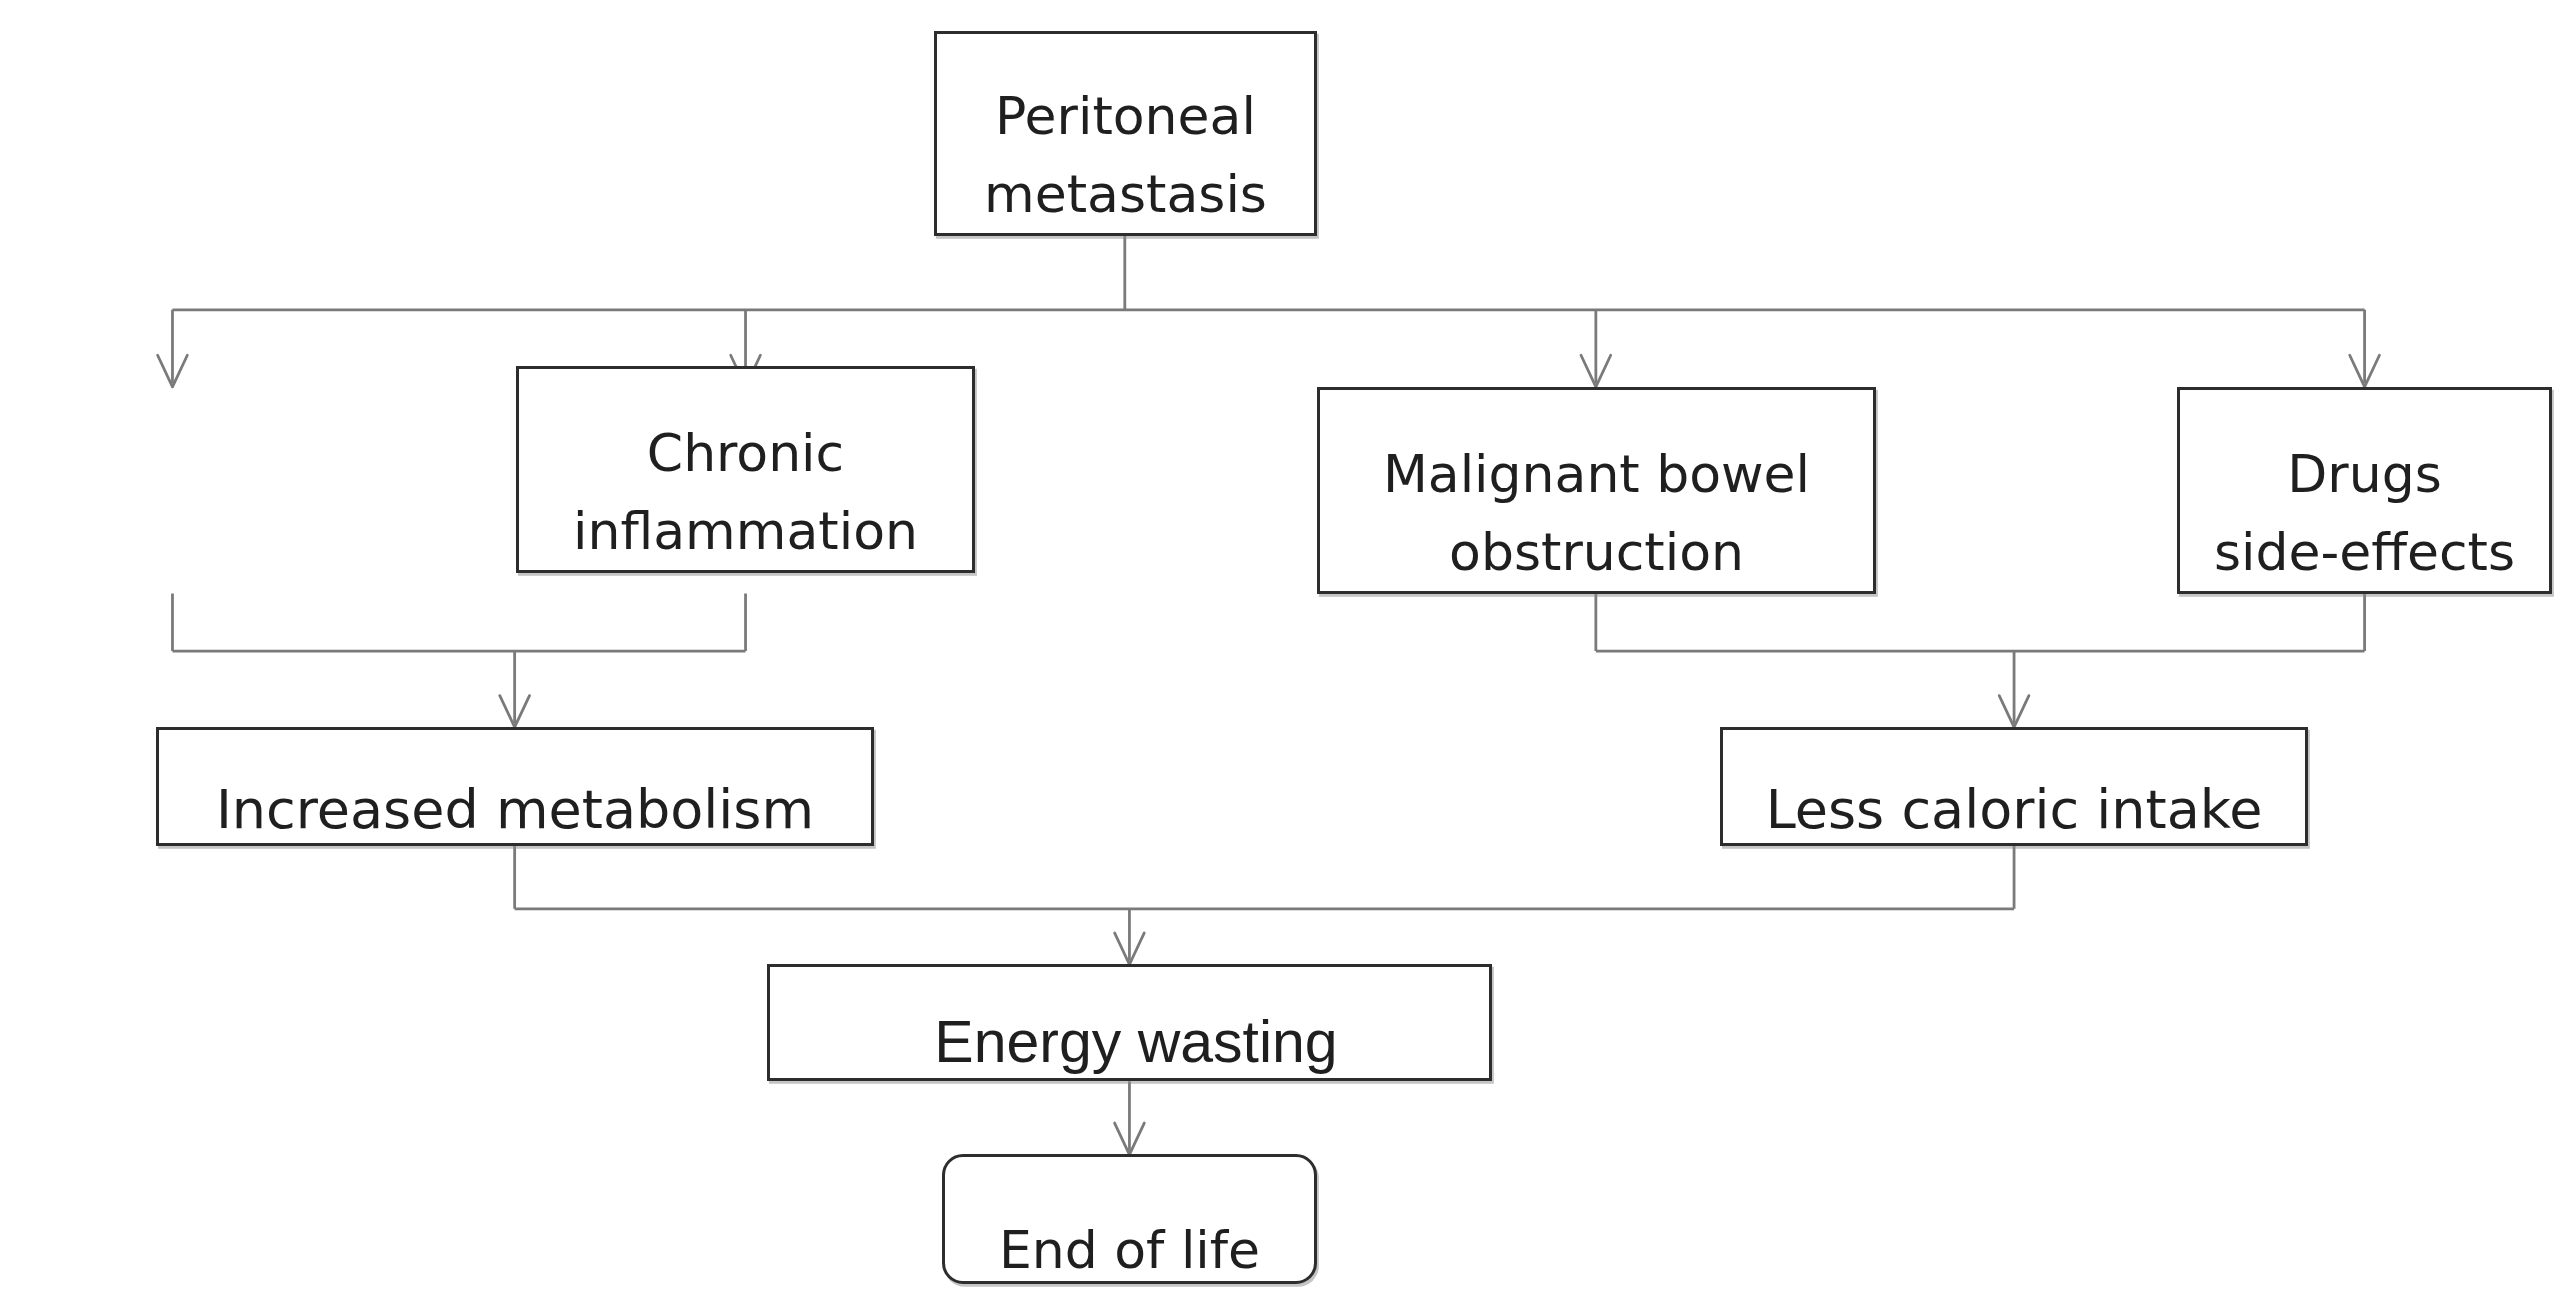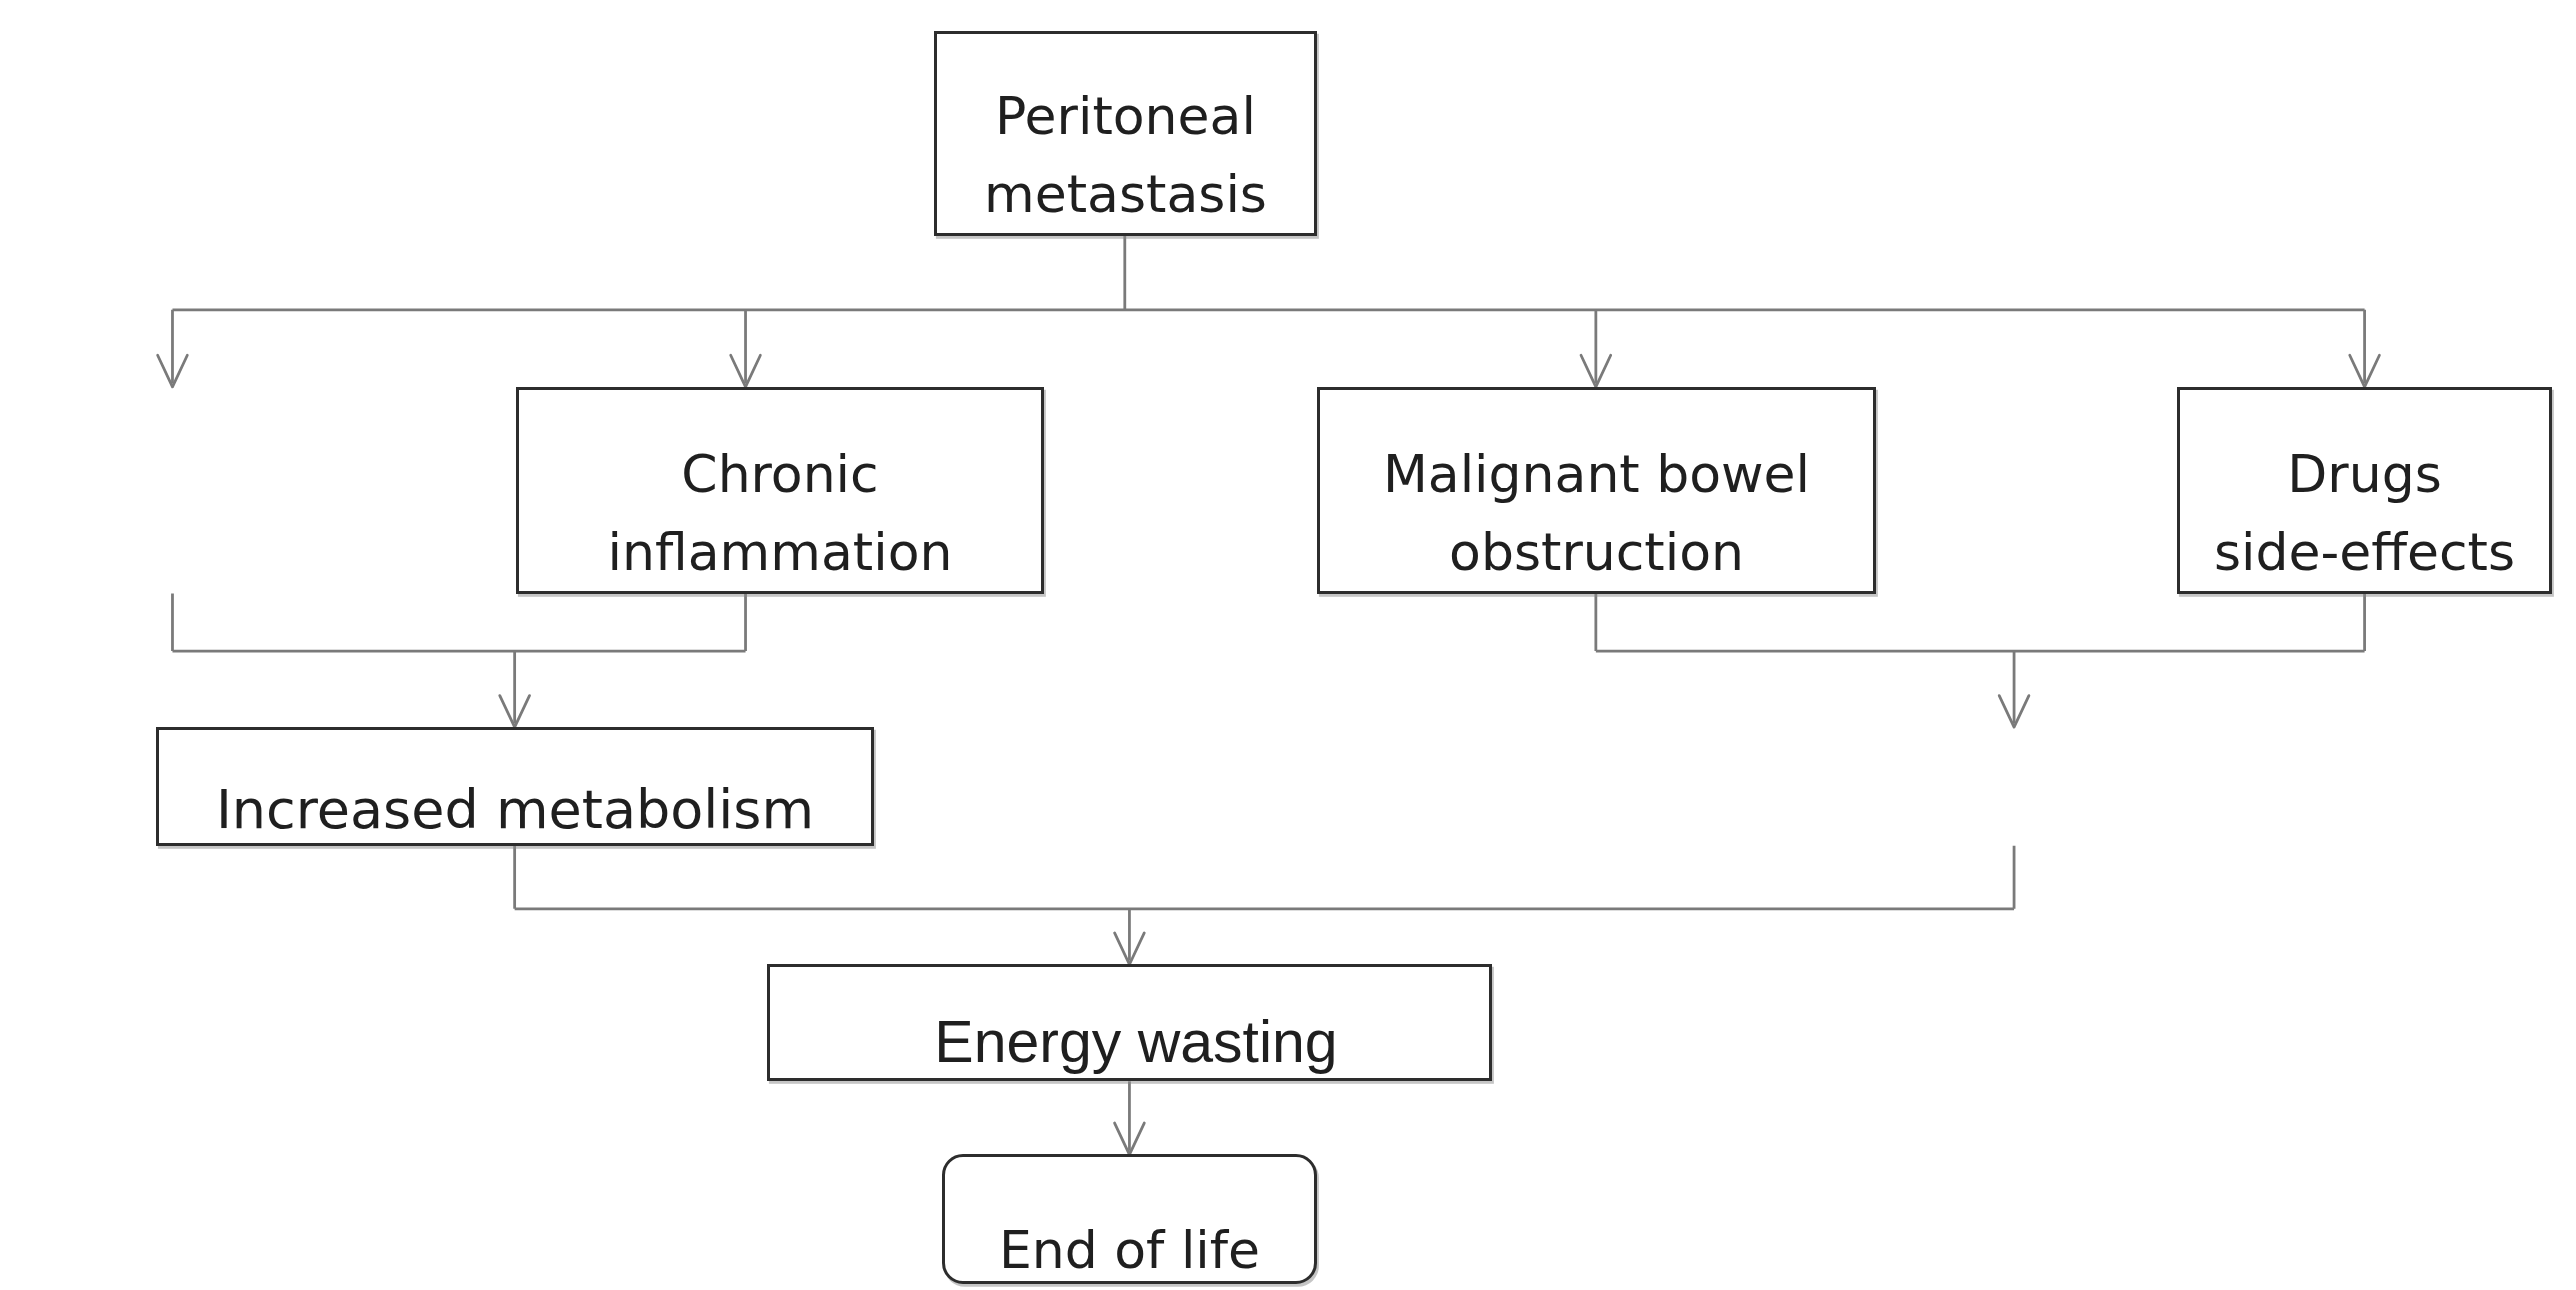--- a/index.html
+++ b/index.html
@@ -92,39 +92,42 @@
       <polyline class="arrowhead" points="1202,1211 1218,1245 1234,1211"></polyline>
     </g>
   </svg>
 
   <div class="node" style="left:934px; top:31px; width:383px; height:205px;">
     <span class="label">Peritoneal
 metastasis</span>
   </div>
 
 
-  <div class="node" style="left:516px; top:387px; width:528px; height:207px;">
+  <div class="node" style="left:516px; top:366px; width:459px; height:207px;">
     <span class="label">Chronic
 inflammation</span>
   </div>
 
   <div class="node" style="left:1317px; top:387px; width:559px; height:207px;">
     <span class="label">Malignant bowel
 obstruction</span>
   </div>
 
   <div class="node" style="left:2177px; top:387px; width:375px; height:207px;">
     <span class="label">Drugs
 side-effects</span>
   </div>
 
   <div class="node node-row3" style="left:156px; top:727px; width:718px; height:119px;">
     <span class="label">Increased metabolism</span>
   </div>
 
+  <div class="node node-row3" style="left:1720px; top:727px; width:588px; height:119px;">
+    <span class="label">Less caloric intake</span>
+  </div>
 
   <div class="node node-energy" style="left:767px; top:964px; width:725px; height:117px;padding-left:13px;">
     <span class="label">Energy wasting</span>
   </div>
 
   <div class="node node-end" style="left:942px; top:1154px; width:375px; height:130px;border-radius:21px;">
     <span class="label">End of life</span>
   </div>
 
 </div>

